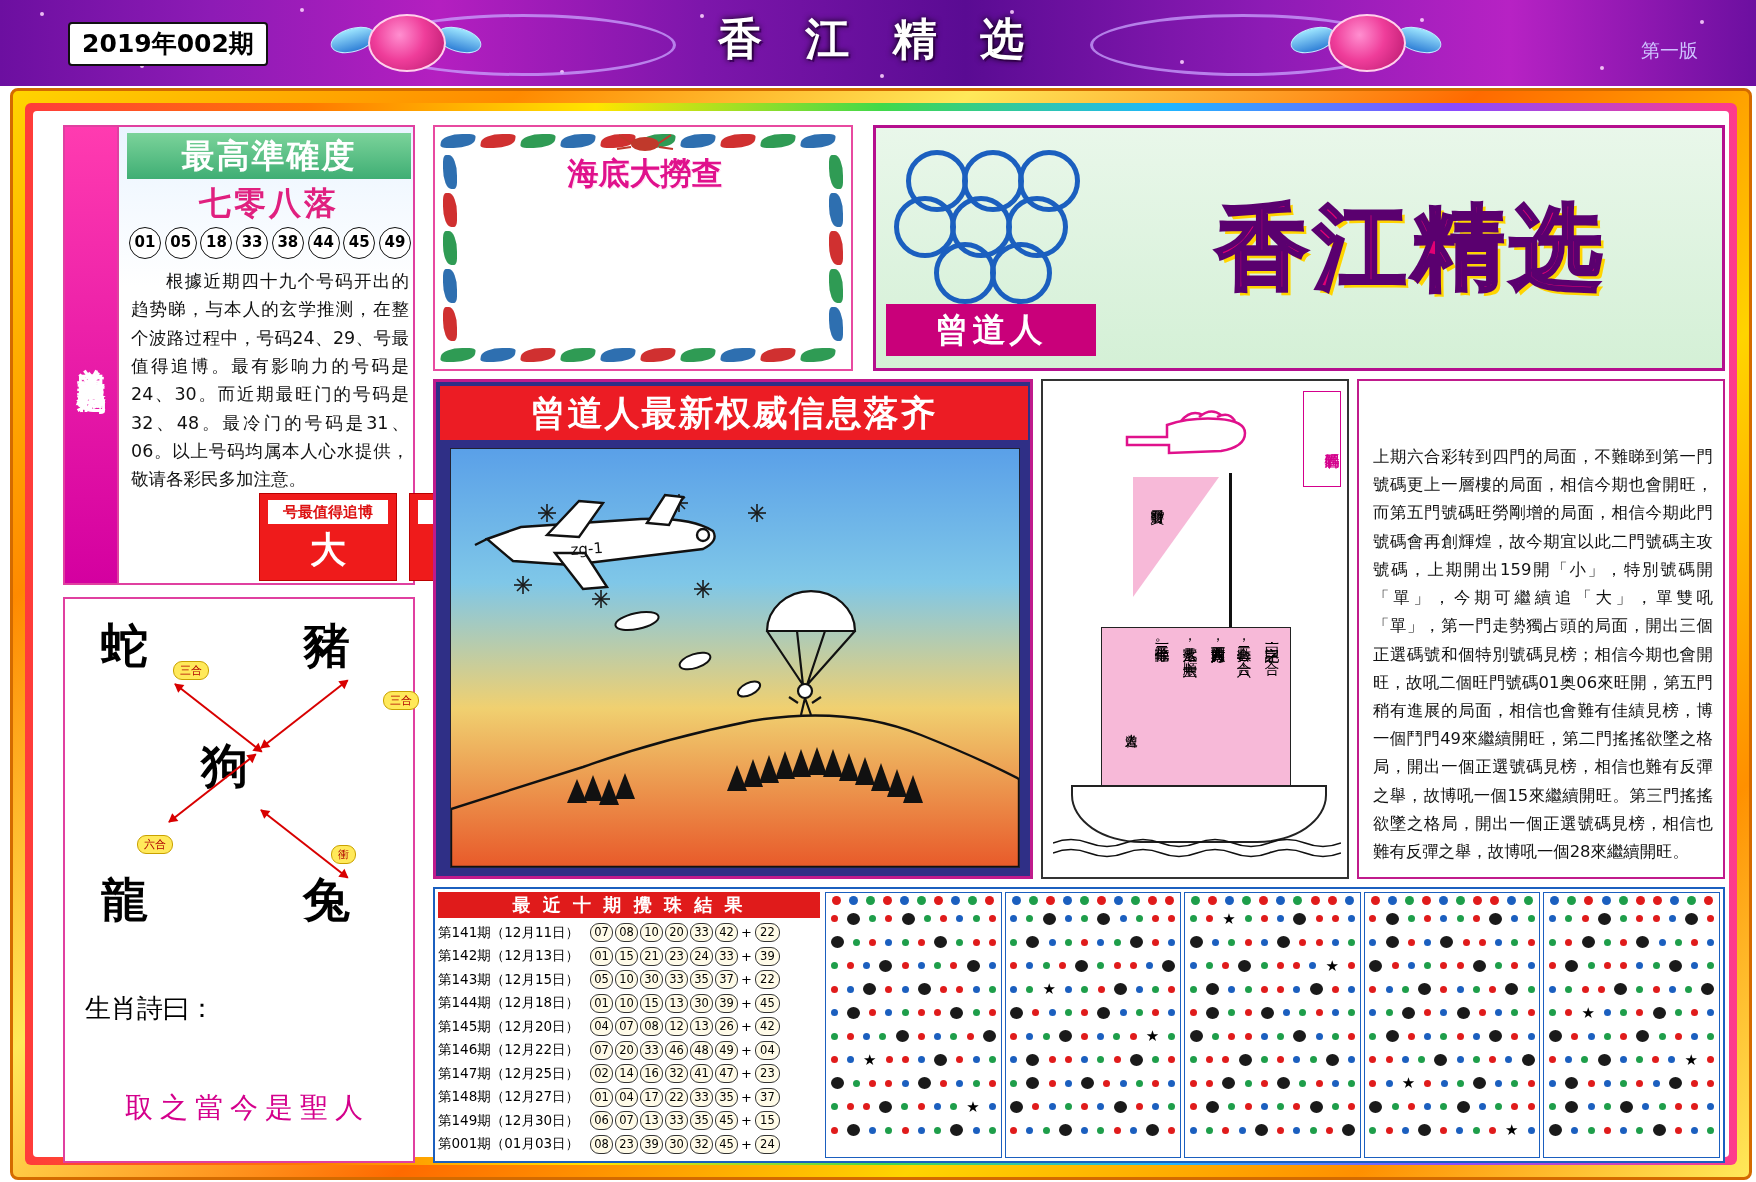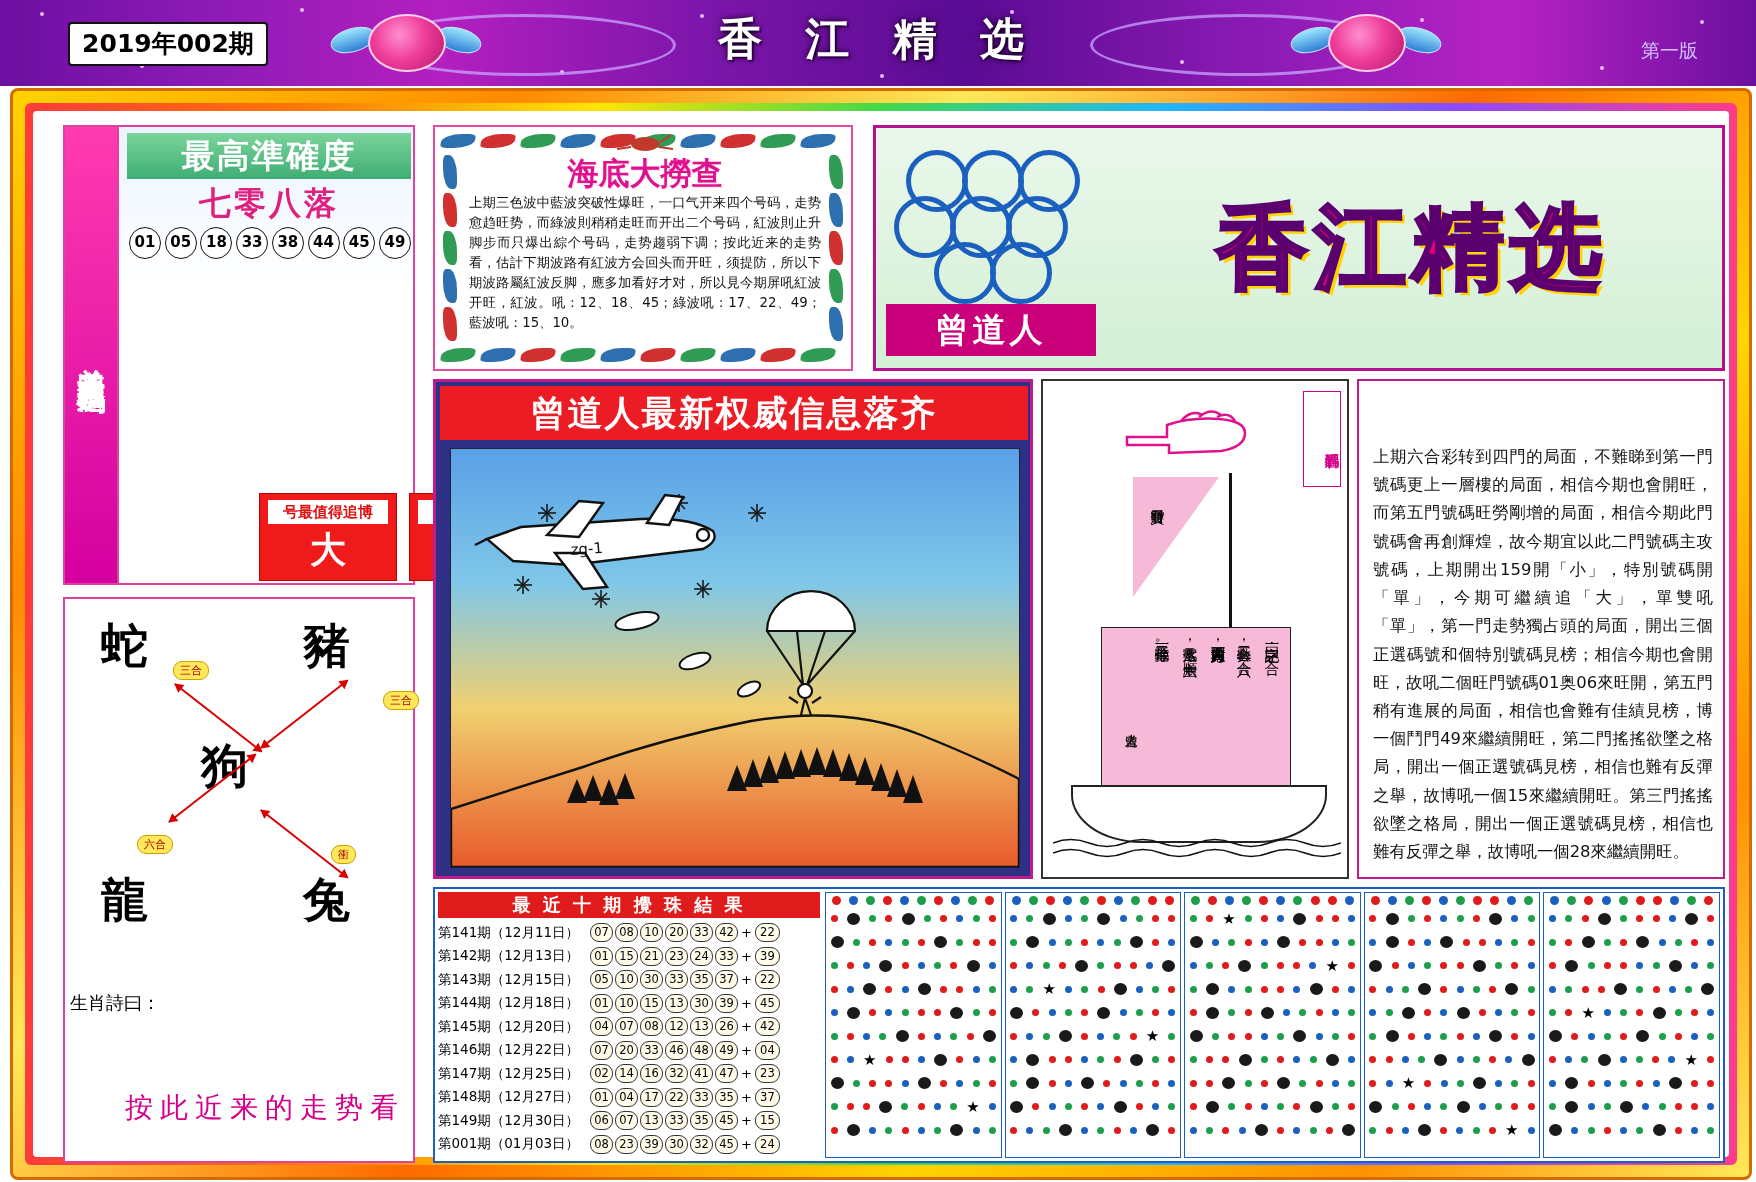--- a/index.html
+++ b/index.html
@@ -139,21 +139,21 @@
   }
   .arrow{position:absolute;background:#d80000;height:2px;transform-origin:0 50%;}
   .arrow::after{
     content:"";position:absolute;right:-1px;top:-4px;border-left:9px solid #d80000;
     border-top:5px solid transparent;border-bottom:5px solid transparent;
   }
   .arrow::before{
     content:"";position:absolute;left:-1px;top:-4px;border-right:9px solid #d80000;
     border-top:5px solid transparent;border-bottom:5px solid transparent;
   }
-  .poemTitle{position:absolute;left:5px;top:392px;font-size:18px;color:#000;font-family:"DejaVu Sans",serif;}
+  .poemTitle{position:absolute;left:20px;top:392px;font-size:26px;color:#000;font-family:"DejaVu Sans",serif;}
   .poem1{position:absolute;left:60px;top:444px;font-size:28px;color:#d4008c;letter-spacing:7px;font-family:"DejaVu Sans",serif;}
   .poem2{position:absolute;left:60px;top:490px;font-size:28px;color:#d4008c;letter-spacing:7px;font-family:"DejaVu Sans",serif;}
 
   
   .seaBox{left:400px;top:14px;width:420px;height:246px;border:2px solid #e84aa0;background:#fff;}
   .fishRow{position:absolute;left:0;width:100%;height:24px;overflow:hidden;display:flex;gap:6px;align-items:center;padding:0 6px;box-sizing:border-box;}
   .fishRow.top{top:2px;}
   .fishRow.bot{bottom:2px;}
   .fish{width:34px;height:14px;background:#2e6fb0;border-radius:60% 20% 60% 20%;transform:skewX(-8deg);}
   .fish.alt{background:#d03030;}
@@ -321,20 +321,21 @@
           <div class="balls">
             <div class="ball">01</div>
             <div class="ball">05</div>
             <div class="ball">18</div>
             <div class="ball">33</div>
             <div class="ball">38</div>
             <div class="ball">44</div>
             <div class="ball">45</div>
             <div class="ball">49</div>
           </div>
+          <div class="leftPara">根據近期四十九个号码开出的趋势睇，与本人的玄学推测，在整个波路过程中，号码24、29、号最值得追博。最有影响力的号码是24、30。而近期最旺门的号码是32、48。最冷门的号码是31、06。以上号码均属本人心水提供，敬请各彩民多加注意。</div>
 
           <div class="redBtn btnA">
             <div class="lab">号最值得追博</div>
             <div class="val">大</div>
           </div>
           <div class="redBtn btnB">
             <div class="lab">今期特码开</div>
             <div class="val">雙</div>
           </div>
         </div>
@@ -351,21 +352,21 @@
         <div class="arrow" style="left:196px;top:148px;width:110px;transform:rotate(-38deg);"></div>
         <div class="arrow" style="left:104px;top:222px;width:110px;transform:rotate(-38deg);"></div>
         <div class="arrow" style="left:196px;top:210px;width:110px;transform:rotate(38deg);"></div>
 
         <div class="tag" style="left:108px;top:62px;">三合</div>
         <div class="tag" style="left:318px;top:92px;">三合</div>
         <div class="tag" style="left:72px;top:236px;">六合</div>
         <div class="tag" style="left:266px;top:246px;">衝</div>
 
         <div class="poemTitle">生肖詩曰：</div>
-        <div class="poem2">按此近来的走势看</div>
+        <div class="poem2">取之當今是聖人</div>
       </div>
 
       <div class="box seaBox">
         <div class="fishRow top">
           <div class="fish"></div>
               <div class="fish alt"></div>
               <div class="fish alt2"></div>
               <div class="fish"></div>
           <div class="fish alt"></div>
               <div class="fish alt2"></div>
@@ -398,21 +399,20 @@
           <div class="fish" style="transform:rotate(90deg)"></div>
           <div class="fish alt" style="transform:rotate(90deg)"></div>
           <div class="fish alt2" style="transform:rotate(90deg)"></div>
           <div class="fish" style="transform:rotate(90deg)"></div>
         </div>
         <svg class="crabDeco" viewBox="0 0 80 22">
           <ellipse cx="40" cy="13" rx="14" ry="7" fill="#c0392b"></ellipse>
           <path d="M26 12 L14 4 M54 12 L66 4 M26 16 L12 18 M54 16 L68 18" stroke="#c0392b" stroke-width="2" fill="none"></path>
         </svg>
         <div class="seaTitle">海底大撈查</div>
-        <div class="seaText">上期三色波中藍波突破性爆旺，一口气开来四个号码，走势愈趋旺势，而綠波則稍稍走旺而开出二个号码，紅波則止升脚步而只爆出綜个号码，走势趨弱下调；按此近来的走势看，估計下期波路有紅波方会回头而开旺，须提防，所以下期波路屬紅波反脚，應多加看好才对，所以見今期屏吼紅波开旺，紅波。吼：12、18、45；綠波吼：17、22、49；藍波吼：15、10。</div>
       </div>
 
       <div class="box titleBox">
         <div class="ringWrap">
           <div class="ring" style="left:12px;top:0px;"></div>
           <div class="ring" style="left:68px;top:0px;"></div>
           <div class="ring" style="left:124px;top:0px;"></div>
           <div class="ring" style="left:0px;top:46px;"></div>
           <div class="ring" style="left:56px;top:46px;"></div>
           <div class="ring" style="left:112px;top:46px;"></div>

